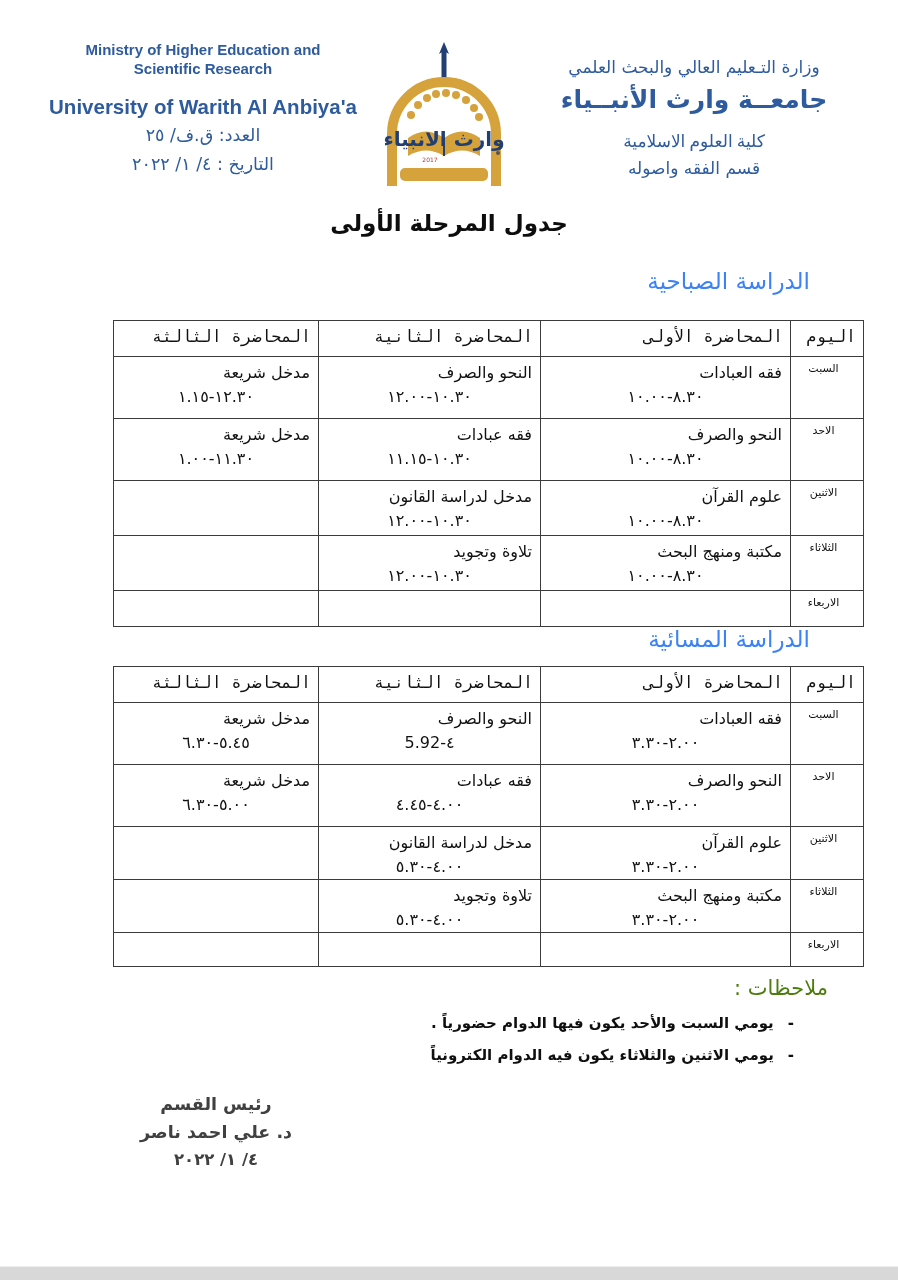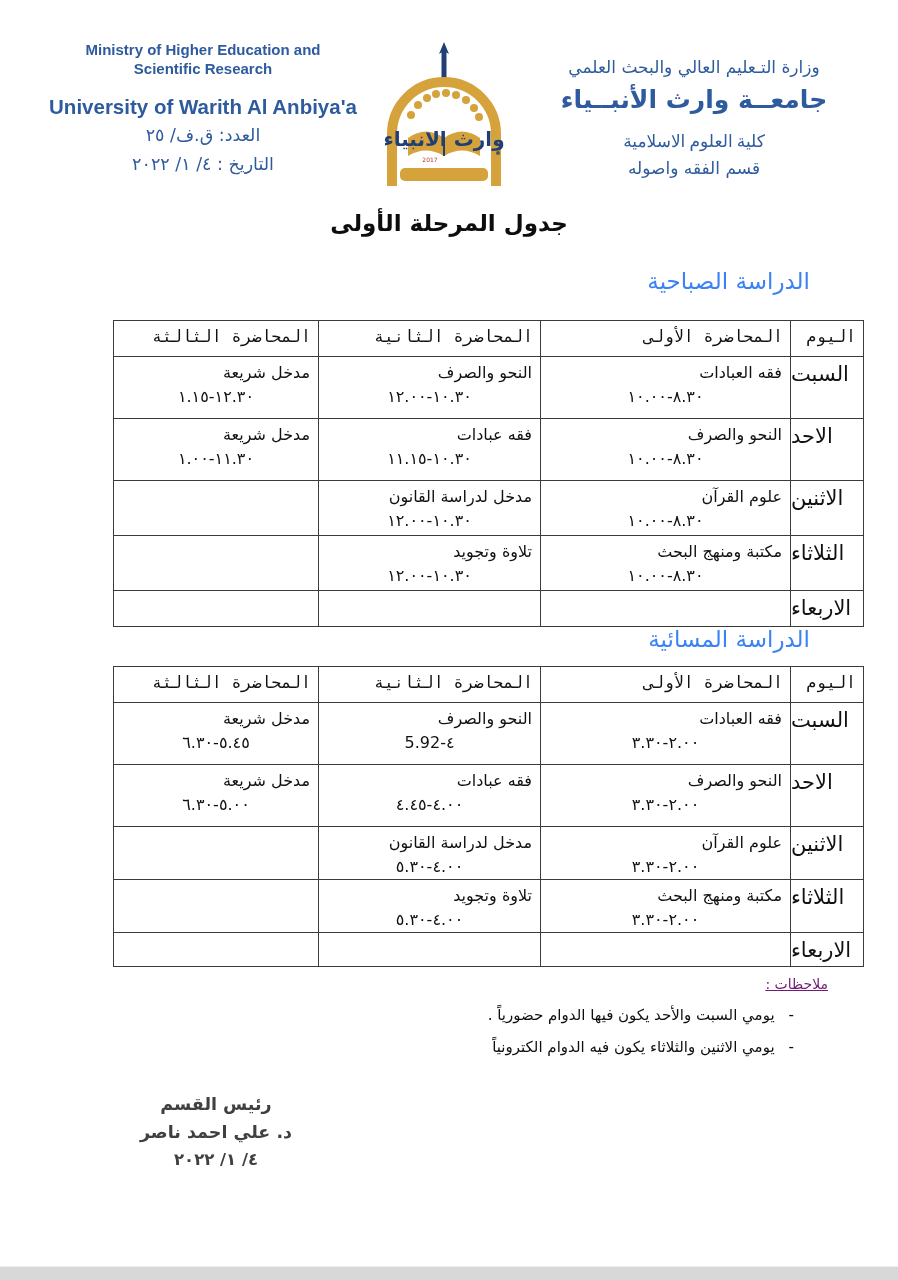--- a/index.html
+++ b/index.html
@@ -38,35 +38,35 @@
   .sec-morning{top:268px;}
   .sec-evening{top:626px;}
   
   .sched{
     position:absolute;left:113px;width:750px;
     border-collapse:collapse;table-layout:fixed;direction:rtl;
   }
   .tbl-morning{top:320px;}
   .tbl-evening{top:666px;}
   .sched td{border:1.6px solid #3b3b3b;padding:0;vertical-align:top;overflow:hidden;}
-  .sched td.day{font-size:21px;padding:5px 7px 0 0;text-align:left;}
+  .sched td.day{font-size:11px;padding:5px 7px 0 0;text-align:center;}
   .sched td.hd{font-size:16.5px;padding:6px 7px 0 0;text-align:right;font-family:Liberation Mono, monospace;}
   .sched td.lec{padding-top:4px;}
   .subj{font-size:16px;line-height:24px;text-align:right;padding-left:4px;padding-right:8px;}
   .time{font-size:16px;line-height:24px;text-align:center;}
   tr.rh{height:36px;}
   tr.r62{height:62px;}
   tr.r55{height:55px;}
   tr.r50{height:50px;}
   tr.r36{height:36px;}
   tr.r34{height:34px;}
   
   .notes{position:absolute;right:70px;top:976px;text-align:right;}
-  .notes-title{font-size:14px;color:#701a75;text-decoration:underline;}
-  .note-item{margin-top:14px;margin-right:34px;font-size:15px;font-weight:normal;color:#0f0f0f;}
+  .notes-title{font-size:21px;color:#4d7c0f;}
+  .note-item{margin-top:14px;margin-right:34px;font-size:15px;font-weight:bold;color:#0f0f0f;}
   .note-dash{display:inline-block;margin-left:14px;}
   
   .signature{
     position:absolute;left:90px;top:1090px;width:252px;text-align:center;
     font-weight:bold;color:#404040;
   }
   .sig-role{font-size:17.5px;line-height:28px;}
   .sig-name{font-size:17.5px;line-height:28px;}
   .sig-date{font-size:16.5px;line-height:28px;}
   

